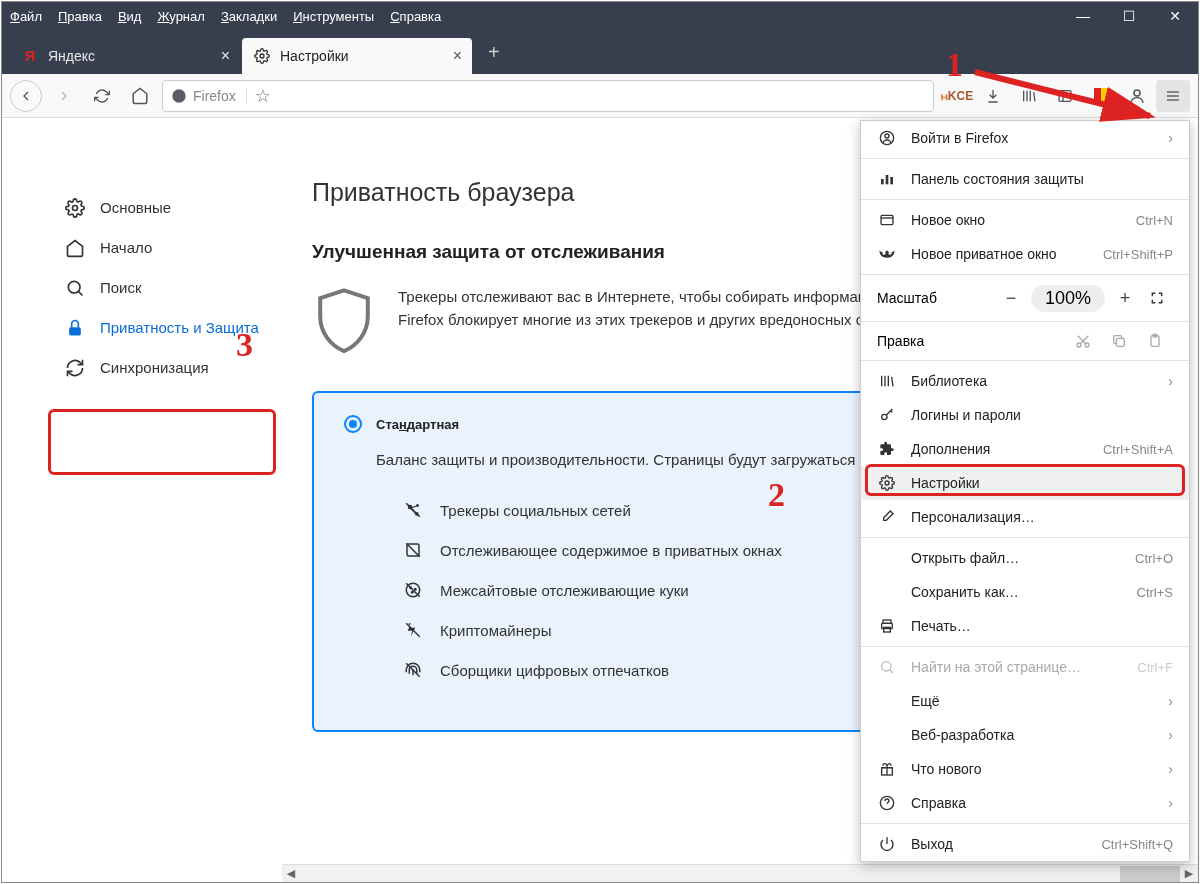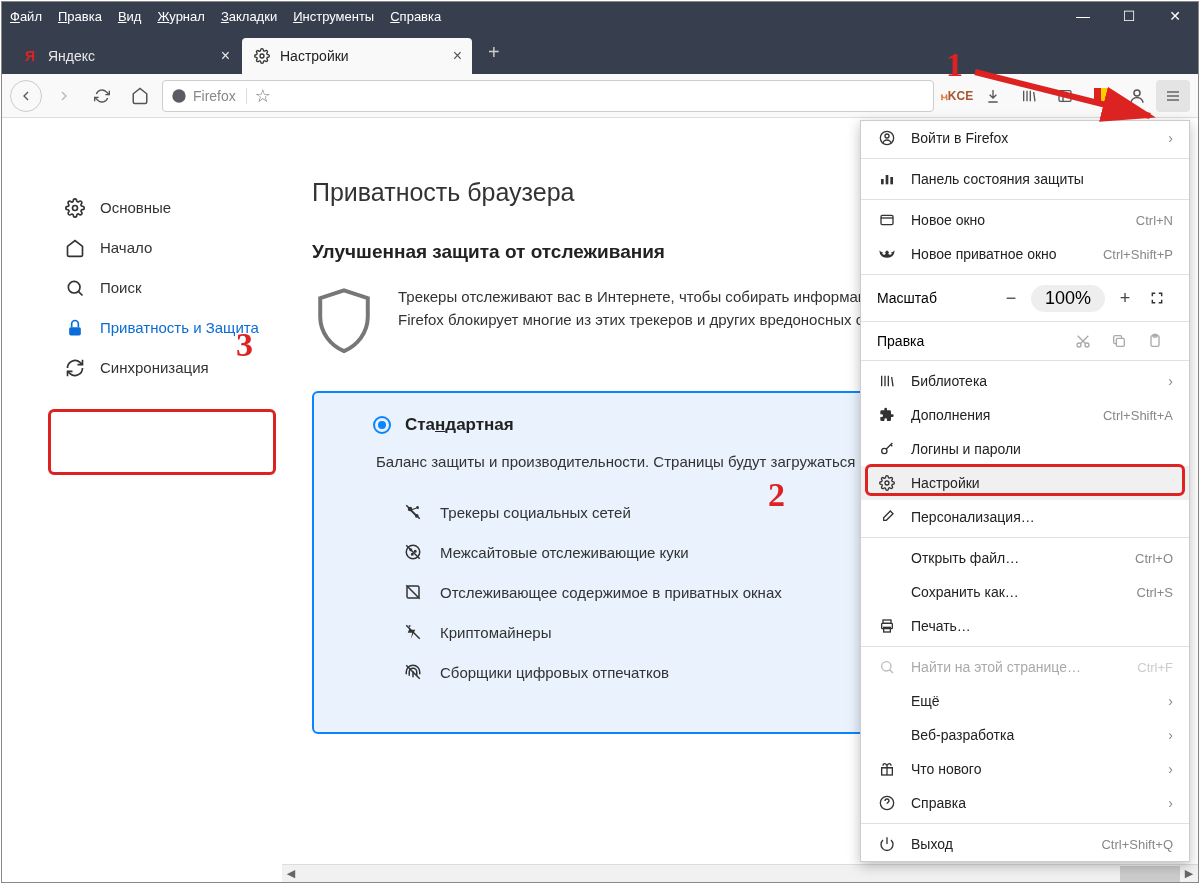--- a/index.html
+++ b/index.html
@@ -32,21 +32,21 @@
 .side-highlight { position: absolute; border: 3px solid #d22; border-radius: 6px; left: 46px; width: 228px; height: 66px; top: 291px; }
 .side-bottom { margin-top: auto; }
 .main { flex: 1; padding: 60px 40px 0 30px; overflow: hidden; position: relative; }
 .main h1 { font-size: 25px; font-weight: 400; color: #333; margin-bottom: 34px; }
 .main h2 { font-size: 19px; font-weight: 600; color: #222; margin-bottom: 22px; }
 .tracking { display: flex; gap: 22px; margin-bottom: 28px; padding-right: 30px; }
 .shield { flex-shrink: 0; }
 .tracking p { font-size: 15px; color: #333; line-height: 1.55; }
 .tracking a { color: #0060df; text-decoration: none; margin-left: 6px; }
 .card { border: 2px solid #0a84ff; background: #e9f2fd; border-radius: 6px; padding: 22px 30px 40px; margin-right: 0; position: relative; }
-.card-title { display: flex; align-items: center; font-size: 17px; font-weight: 600; color: #222; margin-bottom: 18px; margin-left: 29px; }
+.card-title { display: flex; align-items: center; font-size: 13px; font-weight: 600; color: #222; margin-bottom: 18px; }
 .radio { width: 18px; height: 18px; border: 2px solid #0a84ff; border-radius: 50%; margin-right: 14px; display: flex; align-items: center; justify-content: center; }
 .radio::after { content: ''; width: 8px; height: 8px; background: #0a84ff; border-radius: 50%; }
 .card-desc { font-size: 15px; color: #333; margin: 0 0 22px 32px; }
 .card-list { list-style: none; margin-left: 60px; }
 .card-list li { font-size: 15px; color: #333; padding: 11px 0; display: flex; align-items: center; }
 .card-list li .licon { width: 22px; margin-right: 14px; display: inline-flex; }
 .hscroll { position: absolute; bottom: 0; left: 280px; right: 0; height: 18px; background: #f1f1f1; border-top: 1px solid #ddd; display: flex; align-items: center; }
 .hscroll .arrow { width: 18px; height: 18px; display: flex; align-items: center; justify-content: center; color: #666; font-size: 11px; }
 .hscroll .thumb { position: absolute; right: 18px; width: 60px; height: 16px; background: #ccc; top: 1px; }
 
@@ -264,37 +264,37 @@
                   <line x1="10" y1="9" x2="16" y2="7" stroke="#333" stroke-width="1.5"></line>
                   <line x1="9" y1="10" x2="15" y2="16" stroke="#333" stroke-width="1.5"></line>
                   <line x1="3" y1="3" x2="21" y2="21" stroke="#333" stroke-width="2"></line>
                 </svg>
               </span>
               <span>Трекеры социальных сетей</span>
             </li>
           <li>
               <span class="licon">
                 <svg width="18" height="18" viewBox="0 0 24 24" fill="none" stroke="#333" stroke-width="2">
+                  <rect x="4" y="4" width="16" height="16" rx="2"></rect>
+                  <line x1="3" y1="3" x2="21" y2="21"></line>
+                </svg>
+              </span>
+              <span>Отслеживающее содержимое в приватных окнах</span>
+            </li>
+          <li>
+              <span class="licon">
+                <svg width="18" height="18" viewBox="0 0 24 24" fill="none" stroke="#333" stroke-width="2">
                   <circle cx="12" cy="12" r="9"></circle>
                   <circle cx="9" cy="9" r="1" fill="#333"></circle>
                   <circle cx="15" cy="11" r="1" fill="#333"></circle>
                   <circle cx="11" cy="15" r="1" fill="#333"></circle>
                   <line x1="3" y1="3" x2="21" y2="21"></line>
                 </svg>
               </span>
               <span>Межсайтовые отслеживающие куки</span>
-            </li>
-          <li>
-              <span class="licon">
-                <svg width="18" height="18" viewBox="0 0 24 24" fill="none" stroke="#333" stroke-width="2">
-                  <rect x="4" y="4" width="16" height="16" rx="2"></rect>
-                  <line x1="3" y1="3" x2="21" y2="21"></line>
-                </svg>
-              </span>
-              <span>Отслеживающее содержимое в приватных окнах</span>
             </li>
           <li>
               <span class="licon">
                 <svg width="18" height="18" viewBox="0 0 24 24" fill="#333">
                   <path d="M6 3l3 6h6l-6 12 2-8H5l4-10z"></path>
                   <line x1="3" y1="3" x2="21" y2="21" stroke="#333" stroke-width="2"></line>
                 </svg>
               </span>
               <span>Криптомайнеры</span>
             </li>
@@ -405,35 +405,35 @@
       <span class="micon">
           <svg width="16" height="16" viewBox="0 0 24 24" fill="none" stroke="#333" stroke-width="2">
             <path d="M4 4v16M9 4v16M14 4v16M19 6l2 14"></path>
           </svg>
         </span>
       <span class="mlabel">Библиотека</span>
       <span class="mchev">›</span>
     </div>
     <div class="menu-row">
       <span class="micon">
+          <svg width="16" height="16" viewBox="0 0 24 24" fill="none" stroke="#333" stroke-width="2">
+            <circle cx="8" cy="15" r="4"></circle>
+            <path d="M11 12l9-9M17 5l3 3"></path>
+          </svg>
+        </span>
+      <span class="mlabel">Логины и пароли</span>
+    </div>
+    <div class="menu-row">
+      <span class="micon">
           <svg width="16" height="16" viewBox="0 0 24 24" fill="#333">
             <path d="M20 11h-2V7a2 2 0 00-2-2h-4V3a2 2 0 10-4 0v2H4a2 2 0 00-2 2v4h2a2 2 0 010 4H2v4a2 2 0 002 2h4v-2a2 2 0 014 0v2h4a2 2 0 002-2v-4h2a2 2 0 000-4z"></path>
           </svg>
         </span>
       <span class="mlabel">Дополнения</span>
       <span class="mshort">Ctrl+Shift+A</span>
-    </div>
-    <div class="menu-row">
-      <span class="micon">
-          <svg width="16" height="16" viewBox="0 0 24 24" fill="none" stroke="#333" stroke-width="2">
-            <circle cx="8" cy="15" r="4"></circle>
-            <path d="M11 12l9-9M17 5l3 3"></path>
-          </svg>
-        </span>
-      <span class="mlabel">Логины и пароли</span>
     </div>
     <div class="menu-row hl" style="position:relative;">
       <div class="settings-hl"></div>
       <span class="micon">
           <svg width="16" height="16" viewBox="0 0 24 24" fill="none" stroke="#333" stroke-width="2">
             <circle cx="12" cy="12" r="3"></circle>
             <path d="M19.4 15a1.65 1.65 0 00.33 1.82l.06.06a2 2 0 11-2.83 2.83l-.06-.06a1.65 1.65 0 00-1.82-.33 1.65 1.65 0 00-1 1.51V21a2 2 0 01-4 0v-.09a1.65 1.65 0 00-1-1.51 1.65 1.65 0 00-1.82.33l-.06.06a2 2 0 11-2.83-2.83l.06-.06a1.65 1.65 0 00.33-1.82 1.65 1.65 0 00-1.51-1H3a2 2 0 010-4h.09a1.65 1.65 0 001.51-1 1.65 1.65 0 00-.33-1.82l-.06-.06a2 2 0 112.83-2.83l.06.06a1.65 1.65 0 001.82.33h0a1.65 1.65 0 001-1.51V3a2 2 0 014 0v.09a1.65 1.65 0 001 1.51 1.65 1.65 0 001.82-.33l.06-.06a2 2 0 112.83 2.83l-.06.06a1.65 1.65 0 00-.33 1.82v0a1.65 1.65 0 001.51 1H21a2 2 0 010 4h-.09a1.65 1.65 0 00-1.51 1z"></path>
           </svg>
         </span>
       <span class="mlabel">Настройки</span>

